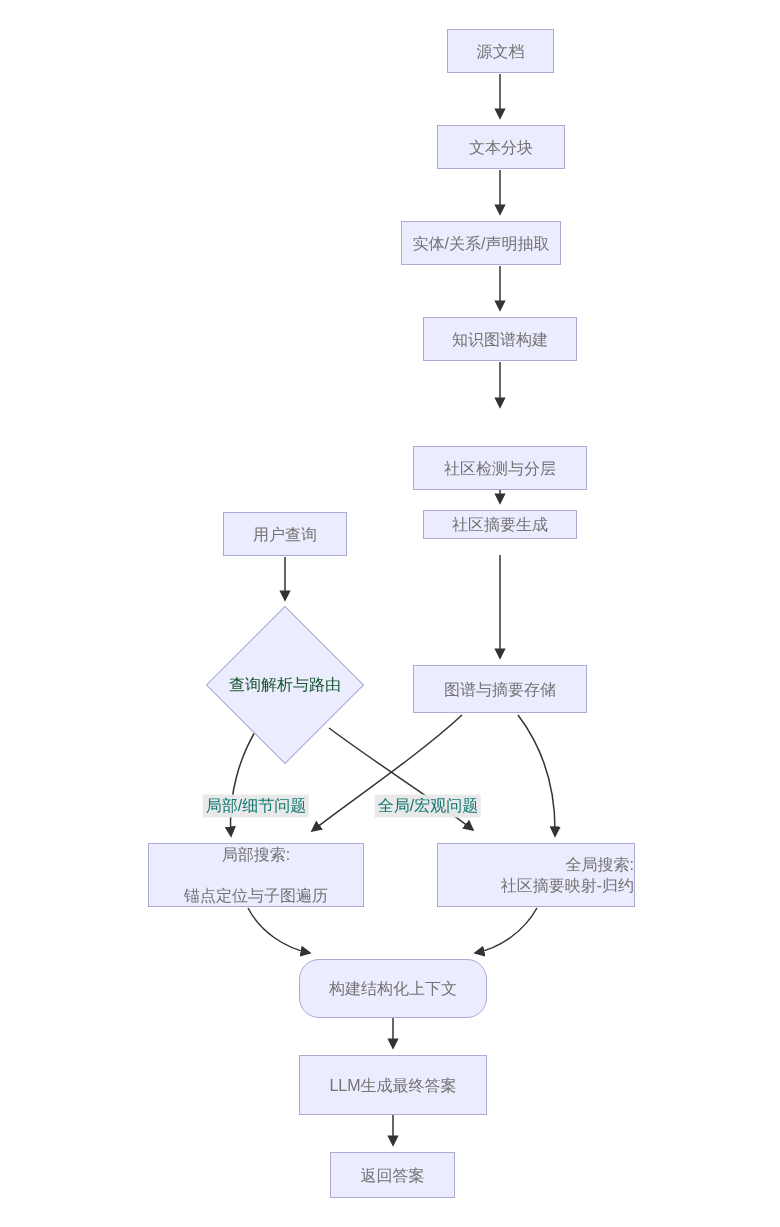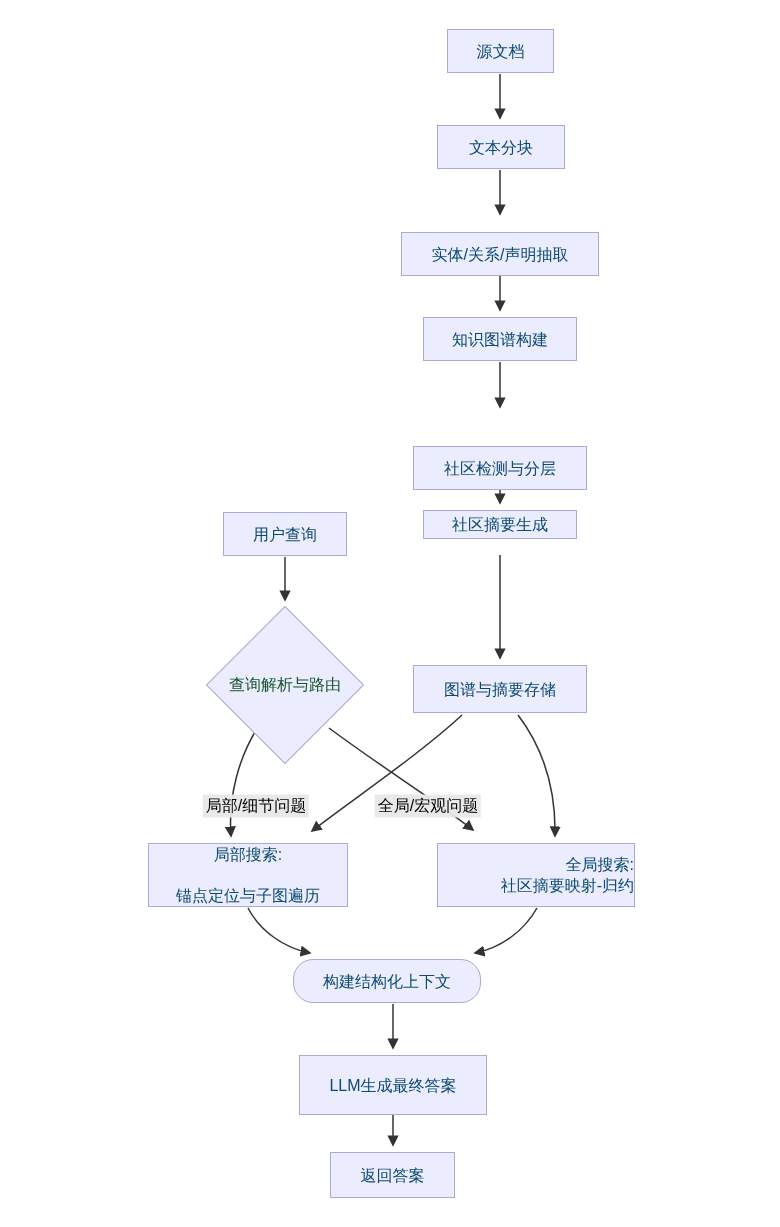--- a/index.html
+++ b/index.html
@@ -17,21 +17,21 @@
     background:#ECECFF;
     border:1px solid #AAAAD4;
     box-sizing:border-box;
     display:flex;
     flex-direction:column;
     align-items:center;
     justify-content:center;
     text-align:center;
     font-size:16px;
     line-height:21px;
-    color:#0c4a6e;
+    color:#737373;
     z-index:2;
   }
   .diamond-shape {
     position:absolute;
     width:112px; height:112px;
     background:#ECECFF;
     border:1px solid #AAAAD4;
     box-sizing:border-box;
     transform:rotate(45deg);
     z-index:1;
@@ -45,21 +45,21 @@
     font-size:16px;
     color:#14532d;
     white-space:nowrap;
   }
   .edge-label {
     position:absolute;
     transform:translate(-50%,-50%);
     background:rgba(232,232,232,0.95);
     padding:1px 3px;
     font-size:16px;
-    color:#000000;
+    color:#0f766e;
     white-space:nowrap;
     z-index:3;
   }
 </style>
 </head>
 <body>
 
 <div class="canvas">
 
   <svg class="edges" viewBox="0 0 780 1227" xmlns="http://www.w3.org/2000/svg">
@@ -84,48 +84,48 @@
       <path d="M537,908 C524,931 501,948 475,953" marker-end="url(#arrow)"></path>
       <path d="M393,1004 L393,1048" marker-end="url(#arrow)"></path>
       <path d="M393,1100 L393,1145" marker-end="url(#arrow)"></path>
     </g>
   </svg>
 
   <div class="node" style="left:447px; top:29px;  width:107px; height:44px;">源文档</div>
 
   <div class="node" style="left:437px; top:125px; width:128px; height:44px;">文本分块</div>
 
-  <div class="node" style="left:401px; top:232px; width:198px; height:44px;">实体/关系/声明抽取</div>
+  <div class="node" style="left:401px; top:221px; width:160px; height:44px;">实体/关系/声明抽取</div>
 
   <div class="node" style="left:423px; top:317px; width:154px; height:44px;">知识图谱构建</div>
 
   <div class="node" style="left:413px; top:414px; width:174px; height:44px;margin-top:32px;">社区检测与分层</div>
 
   <div class="node" style="left:423px; top:510px; width:154px; height:29px;">社区摘要生成</div>
 
   <div class="node" style="left:223px; top:512px; width:124px; height:44px;">用户查询</div>
 
   <div class="diamond-shape" style="left:229px; top:629px;"></div>
   <div class="diamond-label" style="left:205px; top:663px; width:160px; height:44px;">查询解析与路由</div>
 
   <div class="node" style="left:413px; top:665px; width:174px; height:48px;">图谱与摘要存储</div>
 
   <div class="edge-label" style="left:256px; top:806px;">局部/细节问题</div>
 
   <div class="edge-label" style="left:428px; top:806px;">全局/宏观问题</div>
 
-  <div class="node" style="left:148px; top:843px; width:200px; height:64px;gap:20px;">
+  <div class="node" style="left:148px; top:843px; width:216px; height:64px;gap:20px;">
     <span>局部搜索:</span>
     <span>锚点定位与子图遍历</span>
   </div>
 
   <div class="node" style="left:437px; top:843px; width:198px; height:64px;align-items:flex-end;">
     <span>全局搜索:</span>
     <span>社区摘要映射-归约</span>
   </div>
 
-  <div class="node" style="left:293px; top:959px; width:188px; height:44px;border-radius:20px;">构建结构化上下文</div>
+  <div class="node" style="left:299px; top:959px; width:188px; height:59px;border-radius:20px;">构建结构化上下文</div>
 
   <div class="node" style="left:299px; top:1055px; width:188px; height:60px;">LLM生成最终答案</div>
 
   <div class="node" style="left:330px; top:1152px; width:125px; height:46px;">返回答案</div>
 
 </div>
 
 </body></html>

